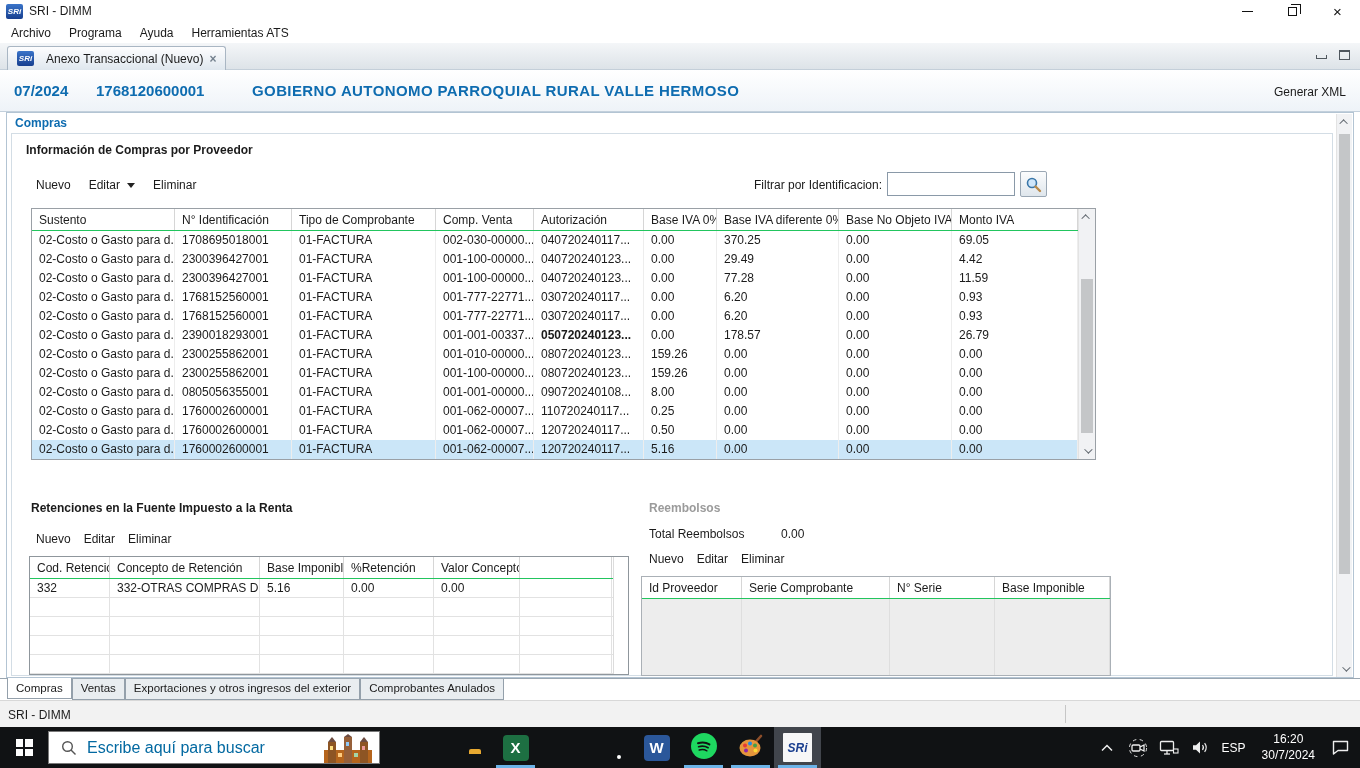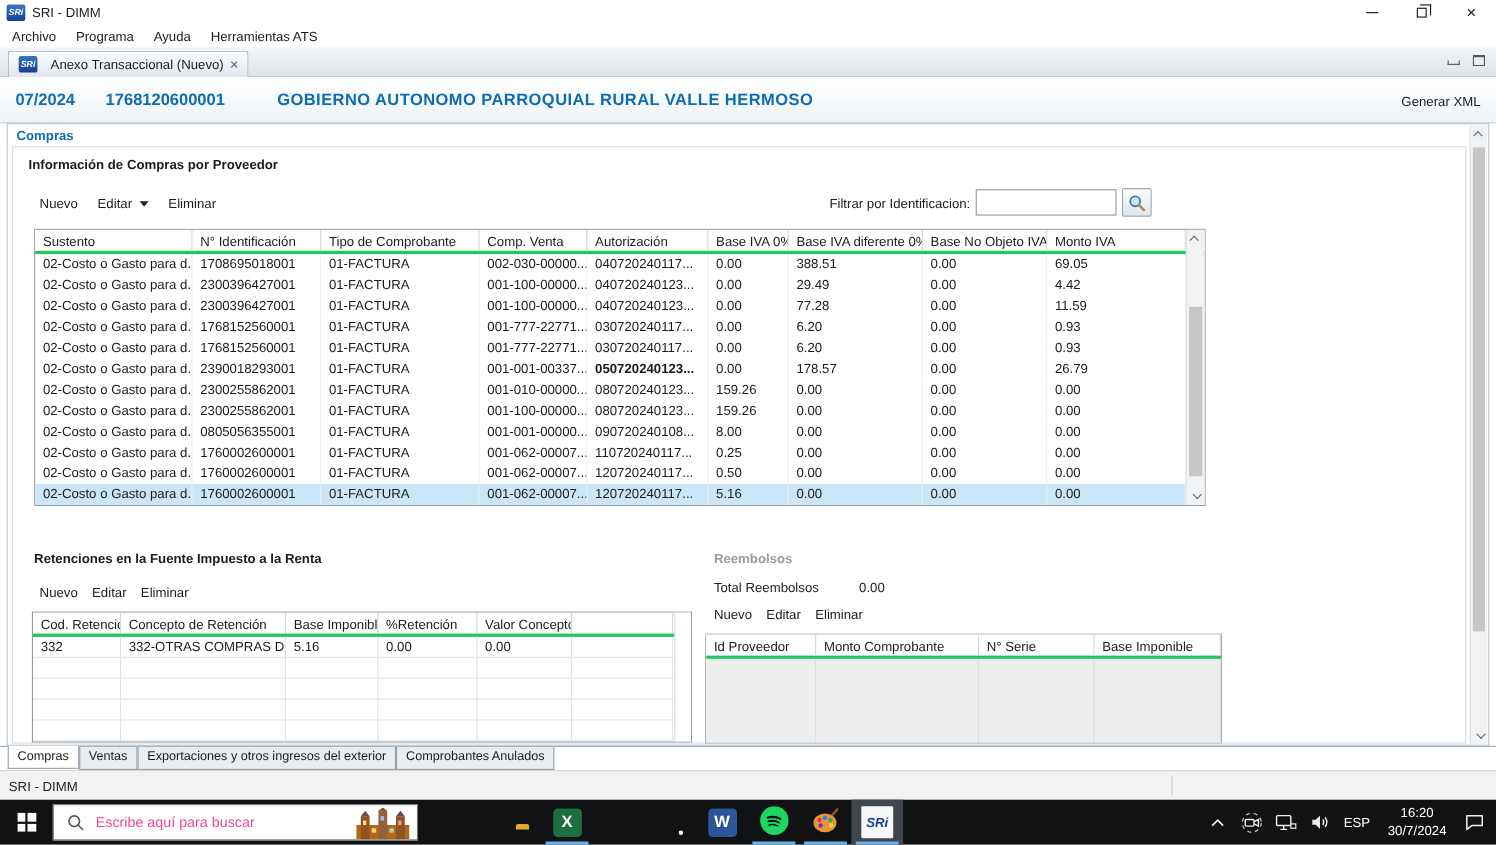--- a/index.html
+++ b/index.html
@@ -53,21 +53,21 @@
           border-top:5px solid #222;margin-left:-11px}
 #filter-label{position:absolute;left:747px;top:65px}
 #filter-input{position:absolute;left:880px;top:59px;width:128px;height:24px;border:1px solid #8a99a8;
           background:#fff;padding:0 4px;font:12px "Liberation Sans",sans-serif}
 #filter-btn{position:absolute;left:1013px;top:58px;width:27px;height:26px;border:1px solid #9aa7b4;
           background:linear-gradient(#fbfcfd,#dfe6ec);border-radius:2px;display:flex;
           align-items:center;justify-content:center}
 
 
 .grid{position:absolute;background:#fff;border:1px solid #9aa0a6}
-.g-head{display:flex;height:22px;border-bottom:3px solid #22c55e;background:#fff}
+.g-head{display:flex;height:22px;border-bottom:1px solid #22c55e;background:#fff}
 .g-hcell{border-right:1px solid #d6d6d6;padding:4px 0 0 7px;white-space:nowrap;overflow:hidden}
 .g-row{display:flex;height:19px}
 .g-cell{border-right:1px solid #ededed;padding:2px 0 0 7px;white-space:nowrap;overflow:hidden}
 .g-row.sel{background:#cbe6f8}
 .grid.lined .g-row{border-bottom:1px solid #e2e2e2}
 .grid.lined .g-cell{border-right:1px solid #e2e2e2}
 #compras-grid{left:24px;top:95px;width:1065px;height:252px}
 #ret-grid{left:22px;top:443px;width:600px;height:119px;border-color:#8f969c}
 #ret-strip{position:absolute;left:606px;top:444px;width:15px;height:117px;border-left:1px solid #dcdcdc;background:#fff}
 #reemb-grid{left:634px;top:463px;width:470px;height:100px;border-color:#aab0b6}
@@ -102,21 +102,21 @@
 #status-sep{position:absolute;left:1065px;top:4px;width:1px;height:18px;background:#c6c6c6}
 
 
 #taskbar{position:absolute;left:0;top:727px;width:1360px;height:41px;background:#101214;
          display:flex;align-items:center;color:#fff}
 #start-btn{width:48px;height:41px;display:flex;align-items:center;justify-content:center}
 .win-logo{width:17px;height:17px;display:grid;grid-template-columns:1fr 1fr;grid-template-rows:1fr 1fr;gap:2px}
 .win-logo i{background:#fdfdfd}
 #search-box{width:332px;height:33px;background:#fff;border:1px solid #7a7a7a;display:flex;
             align-items:center;padding-left:12px;gap:10px;position:relative}
-#search-text{color:#ec4899;font-size:13px}
+#search-text{color:#0369a1;font-size:16px}
 #search-castle{position:absolute;right:2px;top:2px}
 #task-apps{display:flex;height:41px;margin-left:18px}
 .app-btn{width:47px;height:41px;display:flex;align-items:center;justify-content:center;position:relative}
 .app-btn.active{background:#41454c}
 .runbar{position:absolute;bottom:0;left:4px;right:4px;height:3px;background:#6cb3e8}
 .ic{width:26px;height:26px;position:relative}
 .ic-edge{border-radius:50%;background:radial-gradient(circle at 32% 30%,#7ad7f0 0%,#35a3e8 38%,#0b59a8 85%)}
 .ic-file-explorer{height:20px;margin-top:3px;background:linear-gradient(#ffd45e,#f5b93c);border-radius:2px}
 .ic-file-explorer::before{content:"";position:absolute;top:1px;left:0;width:12px;height:5px;
      background:#e8a931;border-radius:2px 2px 0 0}
@@ -216,21 +216,21 @@
         <div class="g-hcell" style="width: 126px;">Monto IVA</div>
       </div>
       <div class="g-body">
         <div class="g-row">
           <div class="g-cell" style="width: 143px;">02-Costo o Gasto para d...</div>
           <div class="g-cell" style="width: 117px;">1708695018001</div>
           <div class="g-cell" style="width: 144px;">01-FACTURA</div>
           <div class="g-cell" style="width: 98px;">002-030-00000...</div>
           <div class="g-cell" style="width: 110px;">040720240117...</div>
           <div class="g-cell" style="width: 73px;">0.00</div>
-          <div class="g-cell" style="width: 122px;">388.51</div>
+          <div class="g-cell" style="width: 122px;">370.25</div>
           <div class="g-cell" style="width: 113px;">0.00</div>
           <div class="g-cell" style="width: 126px;">69.05</div>
         </div>
         <div class="g-row">
           <div class="g-cell" style="width: 143px;">02-Costo o Gasto para d...</div>
           <div class="g-cell" style="width: 117px;">2300396427001</div>
           <div class="g-cell" style="width: 144px;">01-FACTURA</div>
           <div class="g-cell" style="width: 98px;">001-100-00000...</div>
           <div class="g-cell" style="width: 110px;">040720240123...</div>
           <div class="g-cell" style="width: 73px;">0.00</div>
@@ -426,21 +426,21 @@
   <span id="reemb-total-label">Total Reembolsos</span>
   <span id="reemb-total-value">0.00</span>
   <div class="tb" id="reemb-toolbar">
     <span>Nuevo</span>
     <span>Editar</span>
     <span>Eliminar</span>
   </div>
   <div class="grid" id="reemb-grid">
       <div class="g-head">
         <div class="g-hcell" style="width: 100px;">Id Proveedor</div>
-        <div class="g-hcell" style="width: 148px;">Monto Comprobante</div>
+        <div class="g-hcell" style="width: 148px;">Serie Comprobante</div>
         <div class="g-hcell" style="width: 105px;">N° Serie</div>
         <div class="g-hcell" style="width: 115px;">Base Imponible</div>
       </div>
       <div class="g-body">
         <div class="g-row" style="height: 76px;">
           <div class="g-cell" style="width: 100px;"></div>
           <div class="g-cell" style="width: 148px;"></div>
           <div class="g-cell" style="width: 105px;"></div>
           <div class="g-cell" style="width: 115px;"></div>
         </div>

